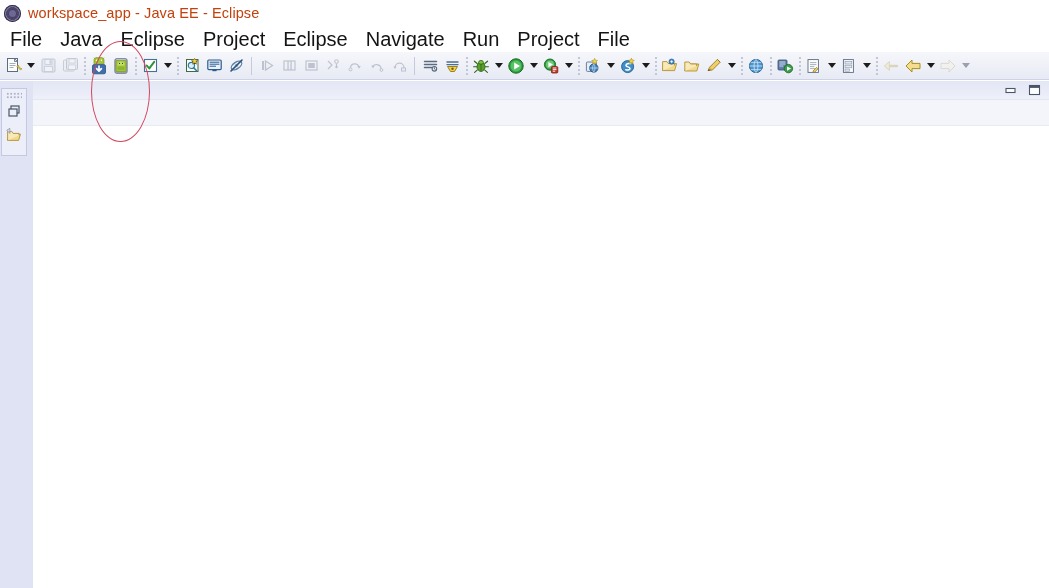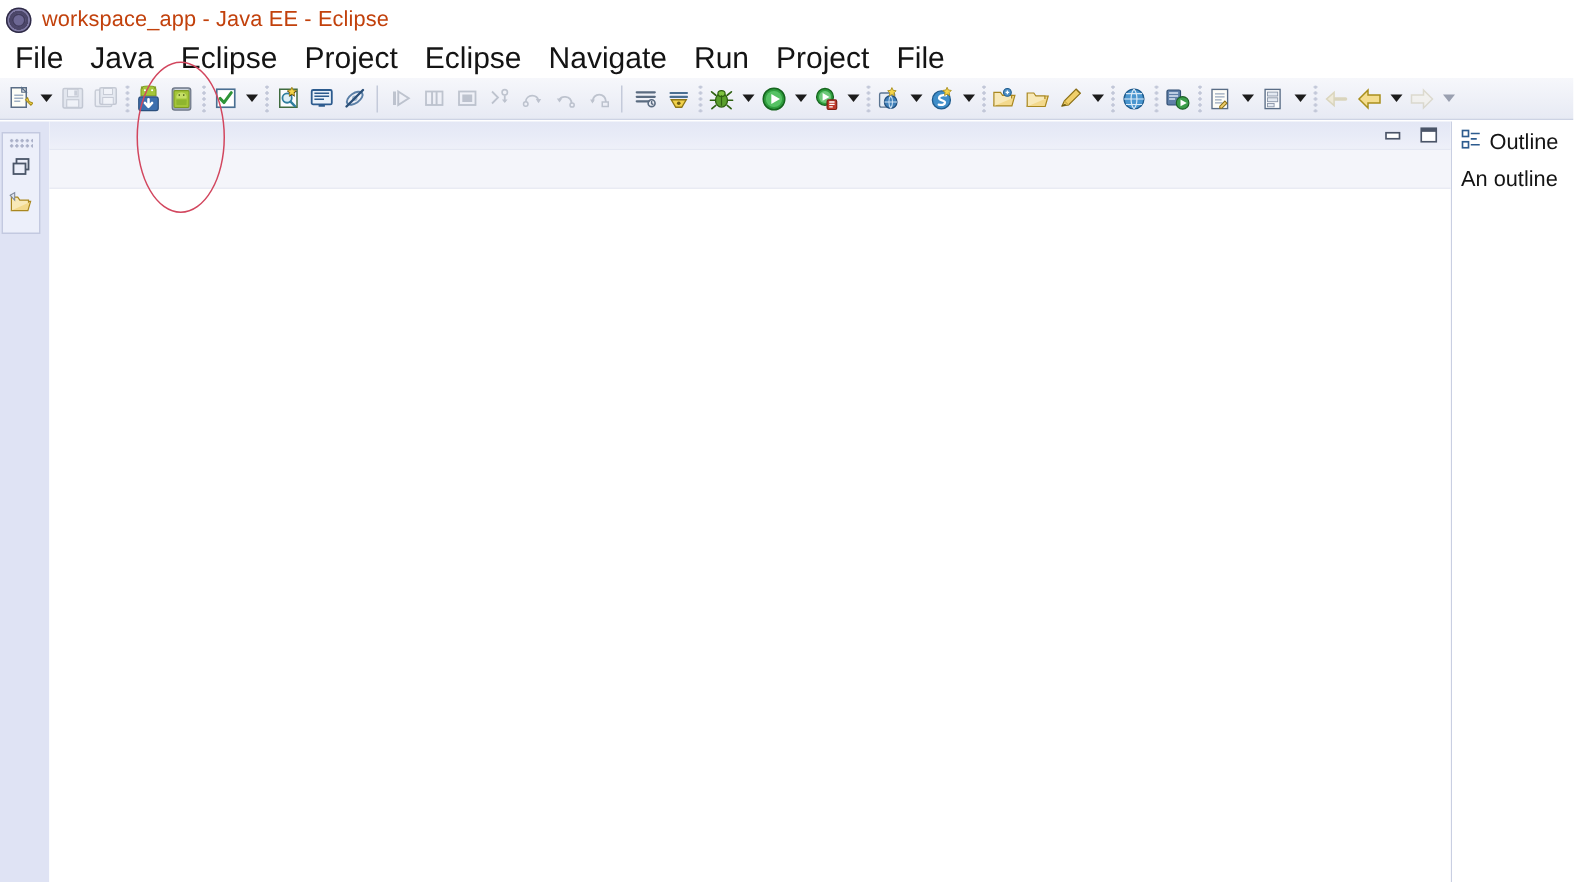--- a/index.html
+++ b/index.html
@@ -652,29 +652,16 @@
         <svg width="13" height="12" viewBox="0 0 13 12">
           <rect x="1.5" y="1.5" width="10" height="9" fill="#ffffff" stroke="#4b5568" stroke-width="1.1"></rect>
           <rect x="1.5" y="1.5" width="10" height="2.4" fill="#4b5568"></rect>
         </svg>
       </div>
     </div>
     <div class="editor-subband"></div>
     <div class="editor-canvas"></div>
   </div>
 
-  <div class="right-panel">
-    <div class="outline-tab">
-      <span>
-        <svg width="14" height="14" viewBox="0 0 14 14">
-          <rect x="1" y="1" width="4" height="4" fill="none" stroke="#2c5b8e" stroke-width="1.1"></rect>
-          <rect x="1" y="8.5" width="4" height="4" fill="none" stroke="#2c5b8e" stroke-width="1.1"></rect>
-          <path d="M6.5 3h6M6.5 10.5h6M6.5 6.6h4" stroke="#2c5b8e" stroke-width="1.1"></path>
-        </svg>
-      </span>
-      <span class="outline-tab-label">Outline</span>
-    </div>
-    <div class="outline-msg">An outline</div>
-  </div>
 
 </div>
 
 <div class="annot-ellipse"></div>
 
 </body></html>

